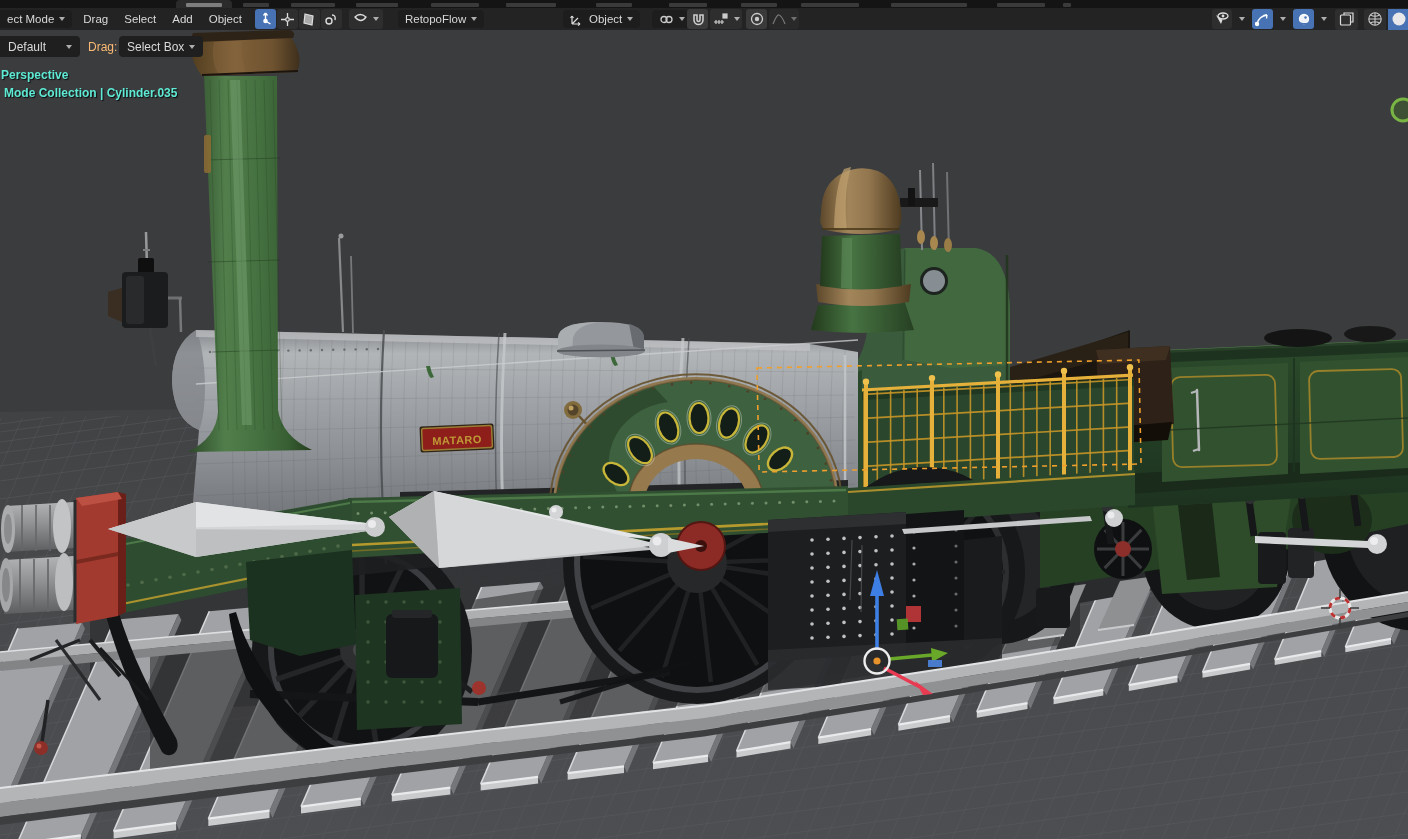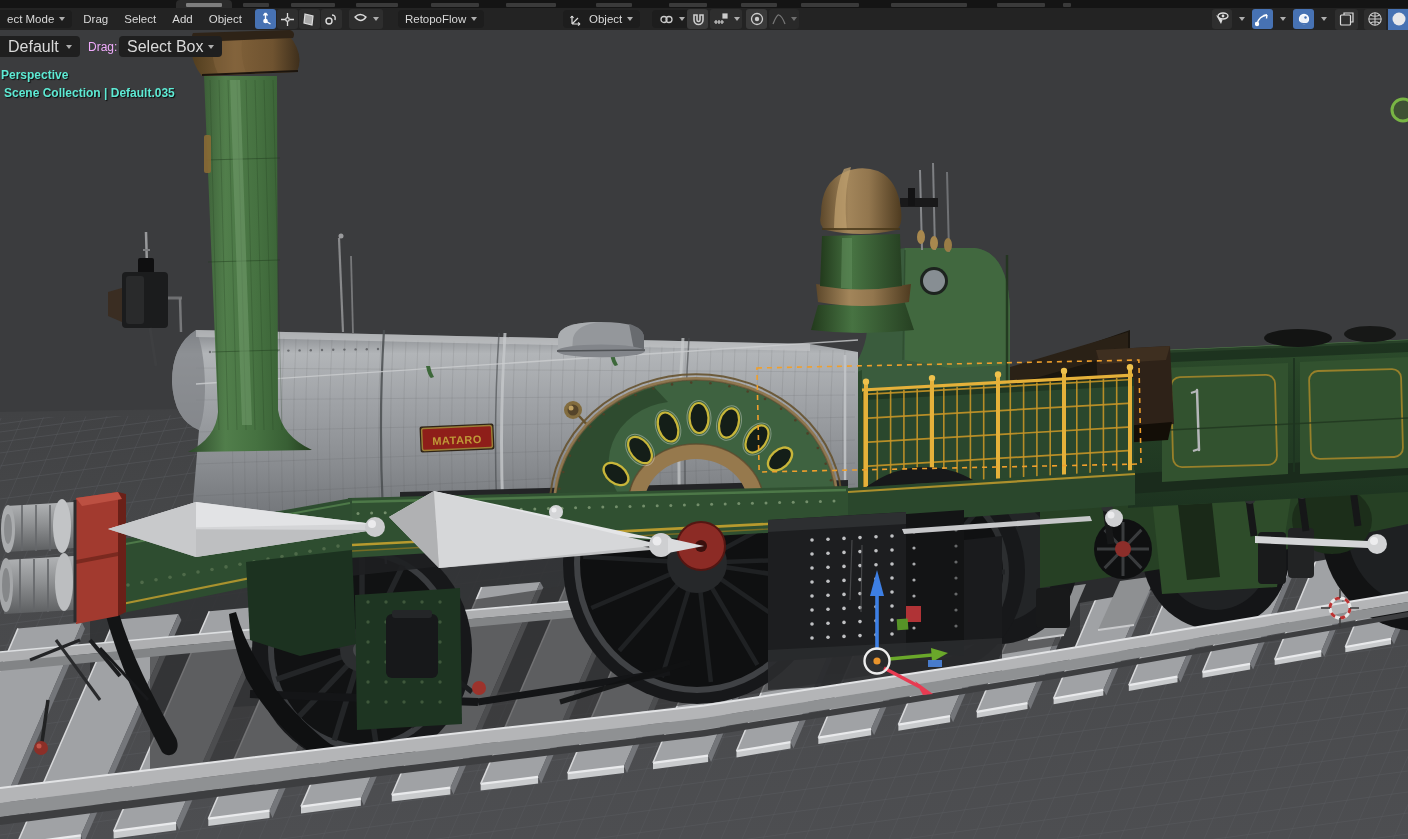--- a/index.html
+++ b/index.html
@@ -4,22 +4,22 @@
 body { width:1408px; height:839px; position:relative; overflow:hidden; background:#3b3c3e;
        font-family:"Liberation Sans", sans-serif; }
 .bar0 { position:absolute; left:0; top:0; width:1408px; height:8px; background:#141414; z-index:10; }
 .hdr { position:absolute; left:0; top:8px; width:1408px; height:22px; background:#232323; z-index:10;
         display:flex; align-items:center; color:#d9d9d9; font-size:11.5px; }
 .menu { padding:0 8px; }
 .btn { background:#1d1d1d; border-radius:4px; height:18px; display:flex; align-items:center; padding:0 7px; }
 .ib { width:21px; height:20px; border-radius:3px; background:#2e2e2e; display:flex; align-items:center; justify-content:center; }
 .blue { background:#4772b3; }
 .caret { display:inline-block; width:0; height:0; border-left:3.5px solid transparent; border-right:3.5px solid transparent; border-top:4.5px solid #aeaeae; margin-left:5px; }
-.ovl { position:absolute; z-index:10; color:#f0abfc; font-size:12px; }
-.vbtn { background:#1f1f1f; border-radius:4px; height:21px; display:flex; align-items:center; padding:0 8px; color:#d9d9d9; font-size:16px; }
+.ovl { position:absolute; z-index:10; color:#fdba74; font-size:12px; }
+.vbtn { background:#1f1f1f; border-radius:4px; height:21px; display:flex; align-items:center; padding:0 8px; color:#d9d9d9; font-size:12px; }
 .vtext { color:#5eead4; font-weight:bold; font-size:12px; text-shadow:1px 1px 1px rgba(0,0,0,0.8); }
 .tab { position:absolute; top:0; height:8px; background:#2b2b2b; border-radius:4px 4px 0 0; z-index:11; }
 .tsliver { position:absolute; top:3px; height:4px; background:#7a7a7a; opacity:0.38; border-radius:1px; z-index:11; }
 .abs { position:absolute; }
 </style></head>
 <body>
 <svg width="1408" height="839" viewBox="0 0 1408 839">
     <defs>
 <linearGradient id="groundG" x1="0" y1="0" x2="0" y2="1">
  <stop offset="0" stop-color="#404143"></stop>
@@ -1139,12 +1139,12 @@
         <svg width="16" height="16" viewBox="0 0 16 16">
           <circle cx="8" cy="8" r="6.5" fill="#e8e8ea"></circle>
         </svg>
       </div>
   </div>
 </div>
 <div class="ovl vbtn" style="left:0; top:36px; width:80px; border-radius:0 4px 4px 0;">Default<span class="caret" style="margin-left:auto;"></span></div>
 <div class="ovl" style="left:88px; top:40px;">Drag:</div>
 <div class="ovl vbtn" style="left:119px; top:36px;">Select Box<span class="caret"></span></div>
 <div class="ovl vtext" style="left:1px; top:68px;">Perspective</div>
-<div class="ovl vtext" style="left:4px; top:86px;">Scene Collection | Default.035</div>
+<div class="ovl vtext" style="left:4px; top:86px;">Mode Collection | Cylinder.035</div>
 </body></html>

